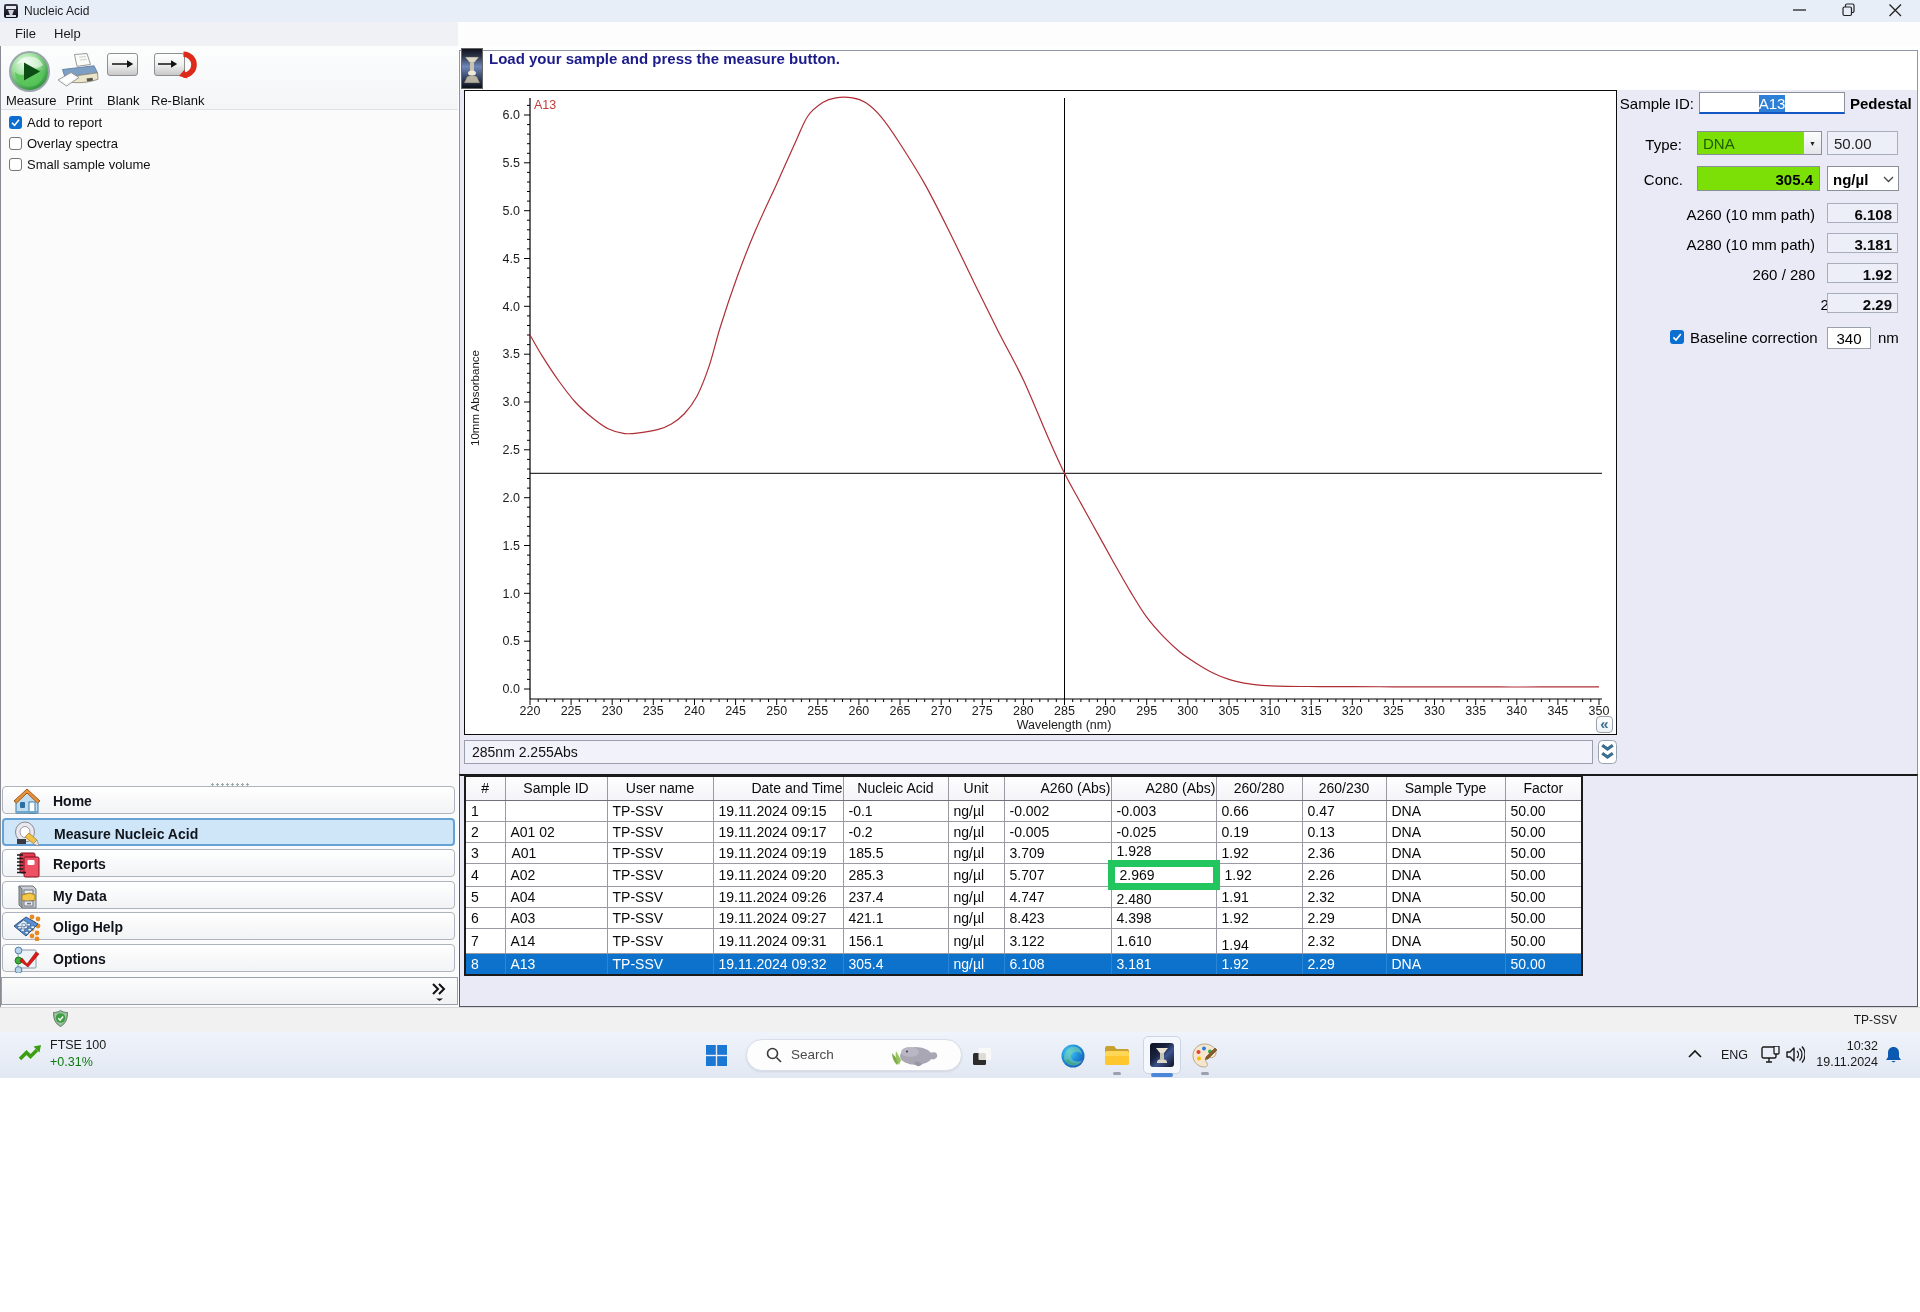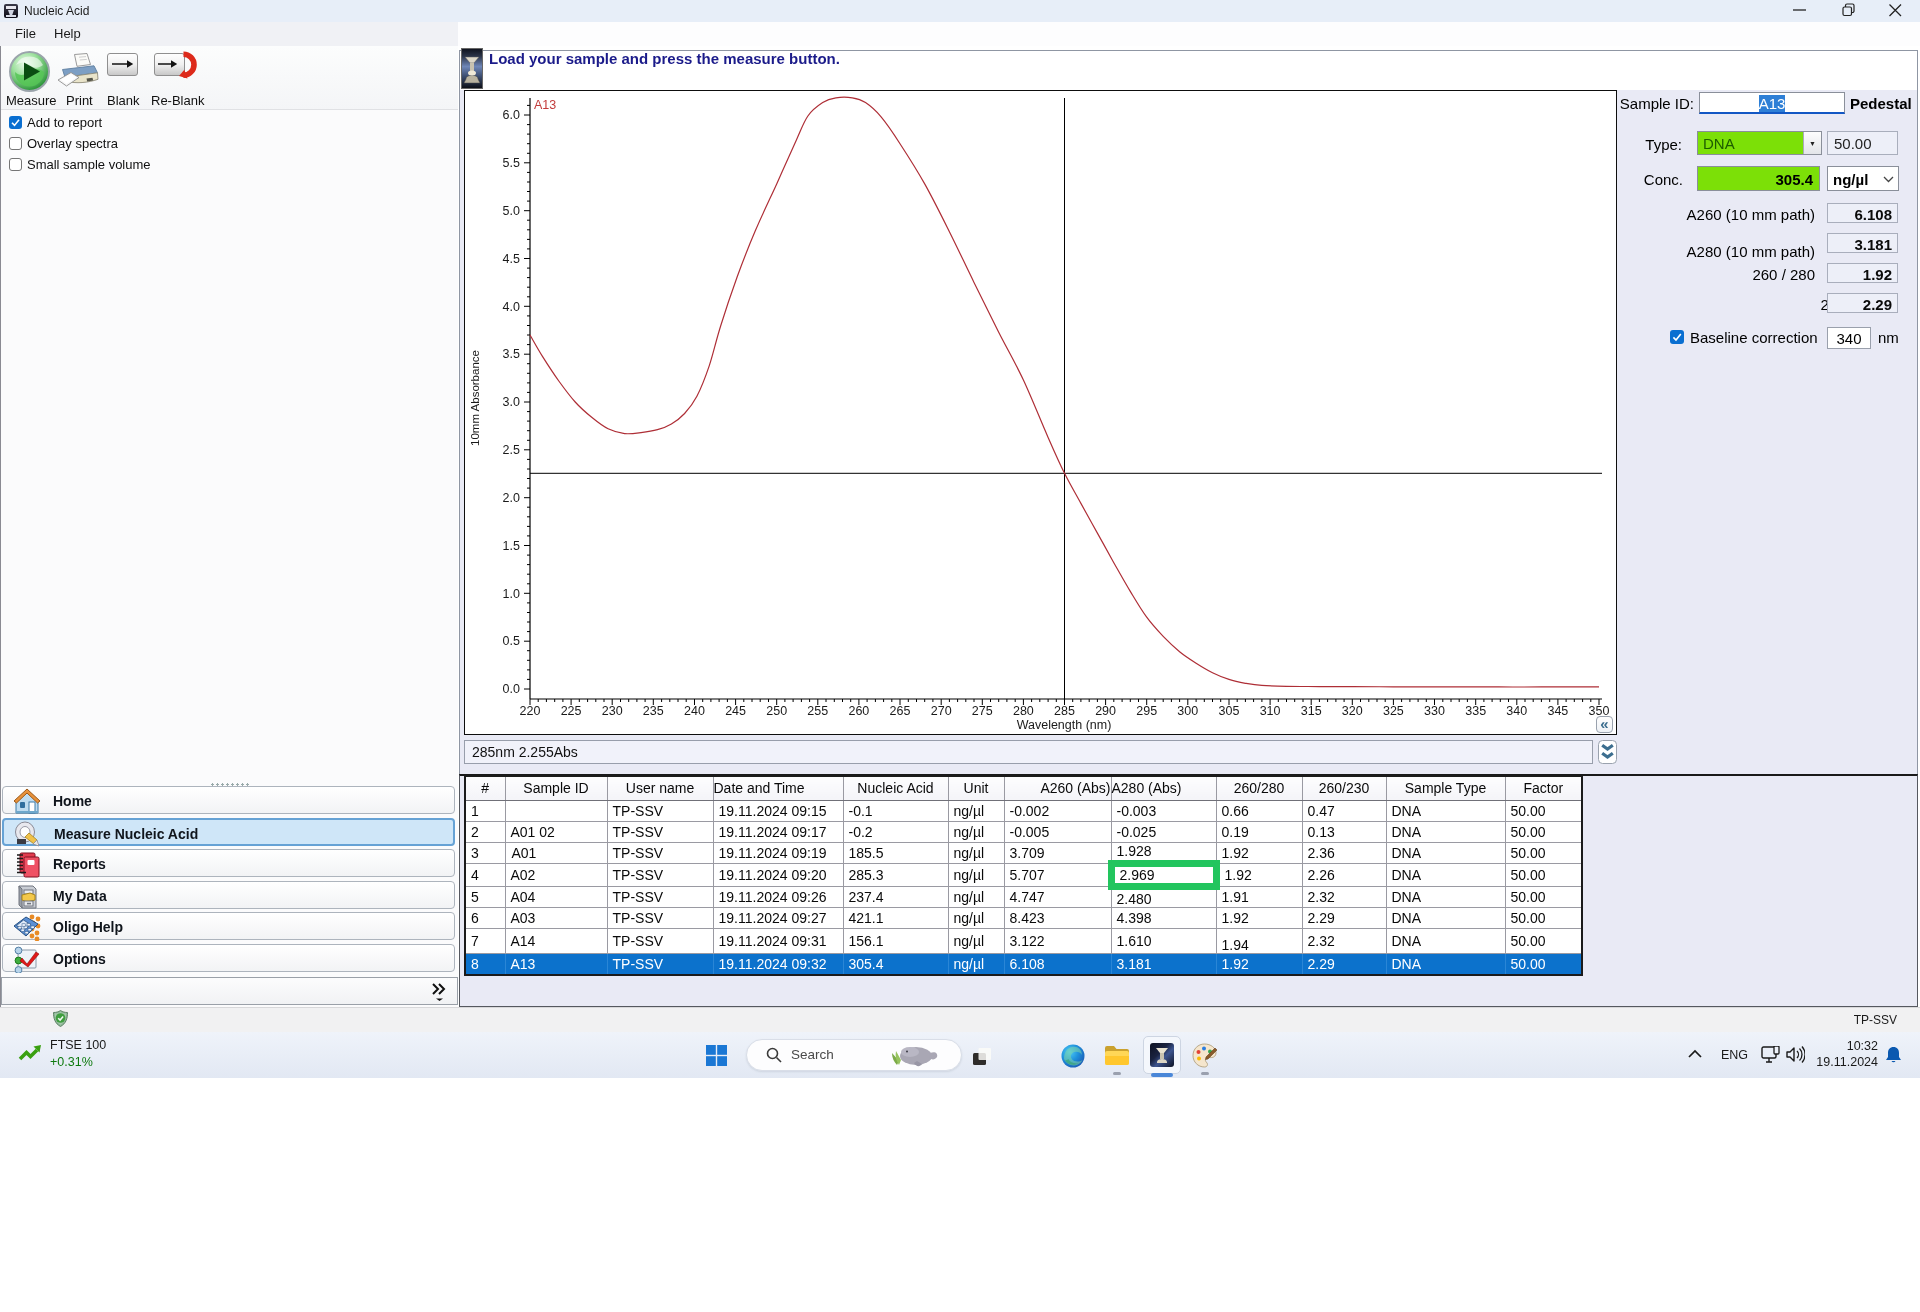--- a/index.html
+++ b/index.html
@@ -281,21 +281,21 @@
 <div class="rl" style="left:1560px;top:171px;width:123px">Conc.</div>
 <div class="a" style="left:1697px;top:166px;width:123px;height:25px;background:#7ce007;border:1px solid #8a8f9a;text-align:right;font-size:15px;font-weight:bold;color:#000;padding:4px 6px 0 0">305.4</div>
 <div class="a" style="left:1827px;top:166px;width:72px;height:25px;background:#fff;border:1px solid #8a8f9a">
  <div class="a" style="left:5px;top:4px;font-size:15px;font-weight:bold;color:#000">ng/µl</div>
  <svg class="a" style="right:4px;top:9px" width="11" height="7" viewBox="0 0 11 7">
       <path d="M1 1l4.5 4.5L10 1" fill="none" stroke="#444" stroke-width="1.3"></path>
     </svg>
 </div>
 <div class="rl" style="left:1560px;top:206px;width:255px">A260 (10 mm path)</div>
 <div class="fld" style="left:1827px;top:202.5px;width:71px;height:20px">6.108</div>
-<div class="rl" style="left:1560px;top:243px;width:255px">A280 (10 mm path)</div>
+<div class="rl" style="left:1560px;top:236px;width:255px">A280 (10 mm path)</div>
 <div class="fld" style="left:1827px;top:232.5px;width:71px;height:20px">3.181</div>
 <div class="rl" style="left:1560px;top:266px;width:255px">260 / 280</div>
 <div class="fld" style="left:1827px;top:262.5px;width:71px;height:20px">1.92</div>
 <div class="rl" style="left:1628px;top:296px;width:255px">260 / 230</div>
 <div class="fld" style="left:1827px;top:292.5px;width:71px;height:20px">2.29</div>
 <div class="a" style="left:1670px;top:330px;width:14px;height:14px;background:#0a6fd1;border-radius:3px"></div>
 <svg class="a" style="left:1670px;top:330px" width="14" height="14" viewBox="0 0 14 14">
     <path d="M3.4 7.4l2.6 2.7L10.8 4" fill="none" stroke="#fff" stroke-width="1.6"></path>
   </svg>
 <div class="a" style="left:1690px;top:329px;font-size:15px;color:#000">Baseline correction</div>
@@ -316,25 +316,25 @@
       <col style="width:86px">
       <col style="width:84px">
       <col style="width:119px">
       <col style="width:77px">
     </colgroup>
     <tbody>
       <tr style="height:24px">
         <td style="border:1px solid #9a9aa2;border-bottom:1px solid #707078;text-align:center;background:linear-gradient(180deg,#fdfdfe,#f4f4f8)">#</td>
         <td style="border:1px solid #9a9aa2;border-bottom:1px solid #707078;text-align:center;background:linear-gradient(180deg,#fdfdfe,#f4f4f8)">Sample ID</td>
         <td style="border:1px solid #9a9aa2;border-bottom:1px solid #707078;text-align:center;background:linear-gradient(180deg,#fdfdfe,#f4f4f8)">User name</td>
-        <td style="border:1px solid #9a9aa2;border-bottom:1px solid #707078;text-align:left;background:linear-gradient(180deg,#fdfdfe,#f4f4f8)">Date and Time</td>
+        <td style="border:1px solid #9a9aa2;border-bottom:1px solid #707078;text-align:right;background:linear-gradient(180deg,#fdfdfe,#f4f4f8)">Date and Time</td>
         <td style="border:1px solid #9a9aa2;border-bottom:1px solid #707078;text-align:center;background:linear-gradient(180deg,#fdfdfe,#f4f4f8)">Nucleic Acid</td>
         <td style="border:1px solid #9a9aa2;border-bottom:1px solid #707078;text-align:center;background:linear-gradient(180deg,#fdfdfe,#f4f4f8)">Unit</td>
         <td style="border:1px solid #9a9aa2;border-bottom:1px solid #707078;text-align:right;background:linear-gradient(180deg,#fdfdfe,#f4f4f8)">A260 (Abs)</td>
-        <td style="border:1px solid #9a9aa2;border-bottom:1px solid #707078;text-align:left;background:linear-gradient(180deg,#fdfdfe,#f4f4f8)">A280 (Abs)</td>
+        <td style="border:1px solid #9a9aa2;border-bottom:1px solid #707078;text-align:right;background:linear-gradient(180deg,#fdfdfe,#f4f4f8)">A280 (Abs)</td>
         <td style="border:1px solid #9a9aa2;border-bottom:1px solid #707078;text-align:center;background:linear-gradient(180deg,#fdfdfe,#f4f4f8)">260/280</td>
         <td style="border:1px solid #9a9aa2;border-bottom:1px solid #707078;text-align:center;background:linear-gradient(180deg,#fdfdfe,#f4f4f8)">260/230</td>
         <td style="border:1px solid #9a9aa2;border-bottom:1px solid #707078;text-align:center;background:linear-gradient(180deg,#fdfdfe,#f4f4f8)">Sample Type</td>
         <td style="border:1px solid #9a9aa2;border-bottom:1px solid #707078;text-align:center;background:linear-gradient(180deg,#fdfdfe,#f4f4f8)">Factor</td>
       </tr>
       <tr style="height:21.2px">
         <td style="border:1px solid #9a9aa2;padding:0 0 0 5px;overflow:hidden;white-space:nowrap">1</td>
         <td style="border:1px solid #9a9aa2;padding:0 0 0 5px;overflow:hidden;white-space:nowrap"></td>
         <td style="border:1px solid #9a9aa2;padding:0 0 0 5px;overflow:hidden;white-space:nowrap">TP-SSV</td>
         <td style="border:1px solid #9a9aa2;padding:0 0 0 5px;overflow:hidden;white-space:nowrap">19.11.2024 09:15</td>

